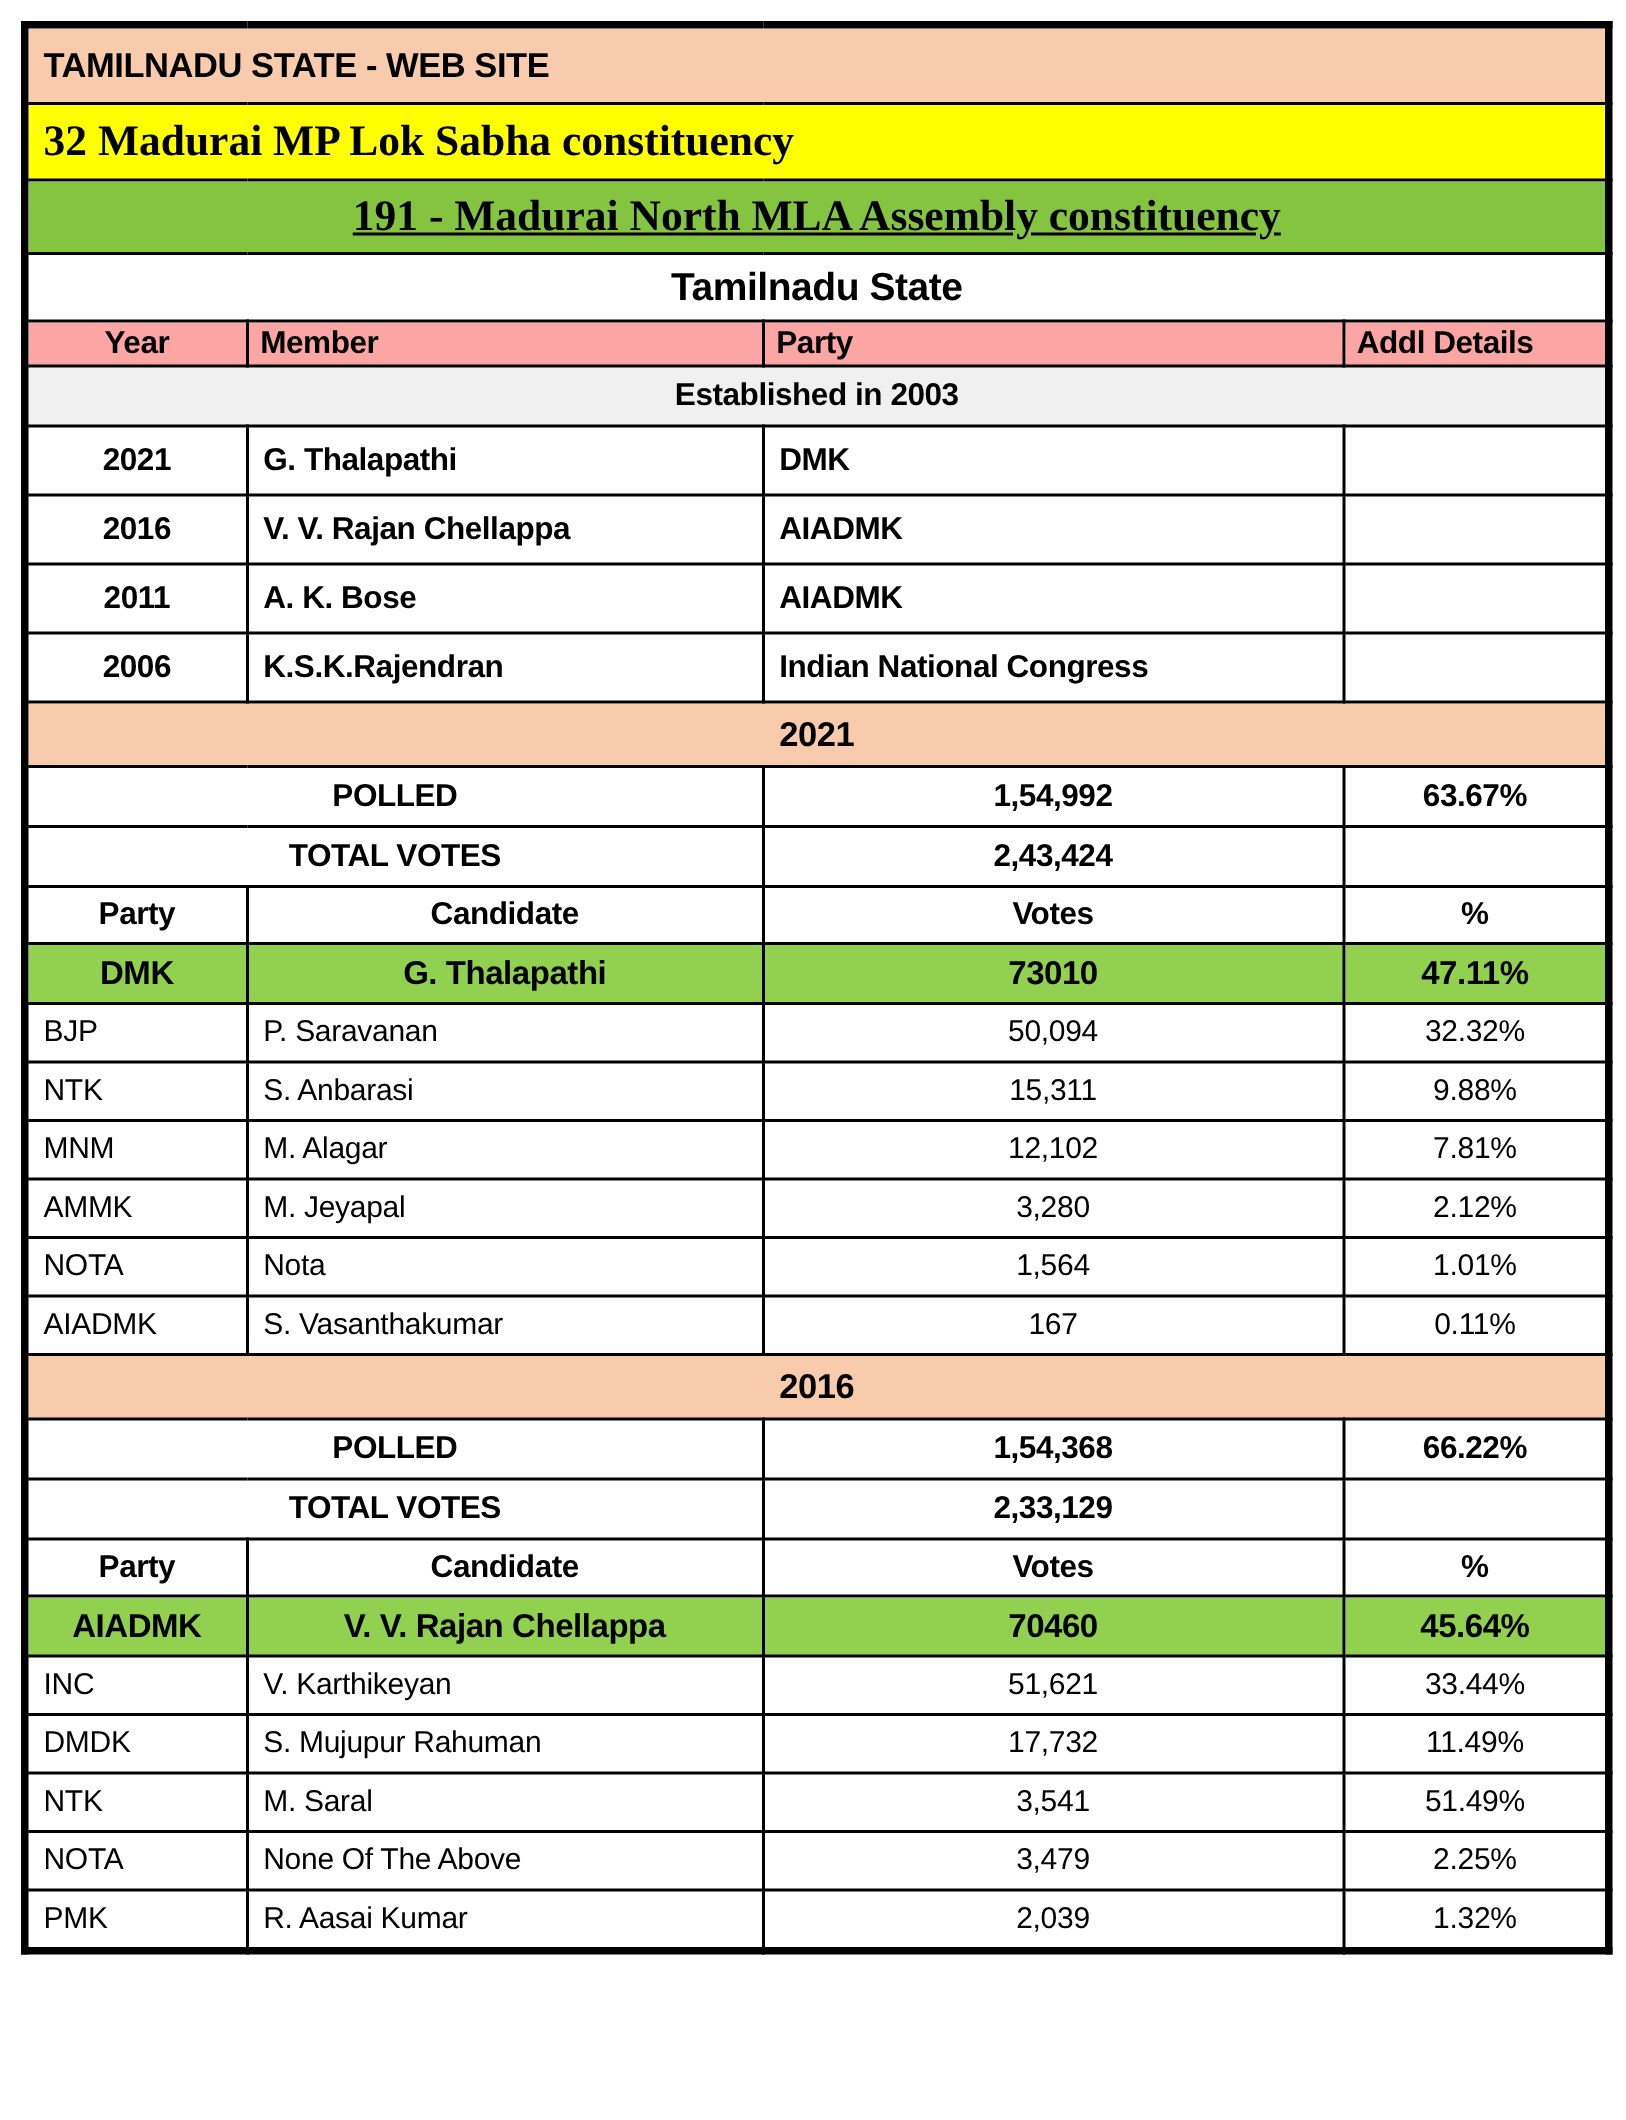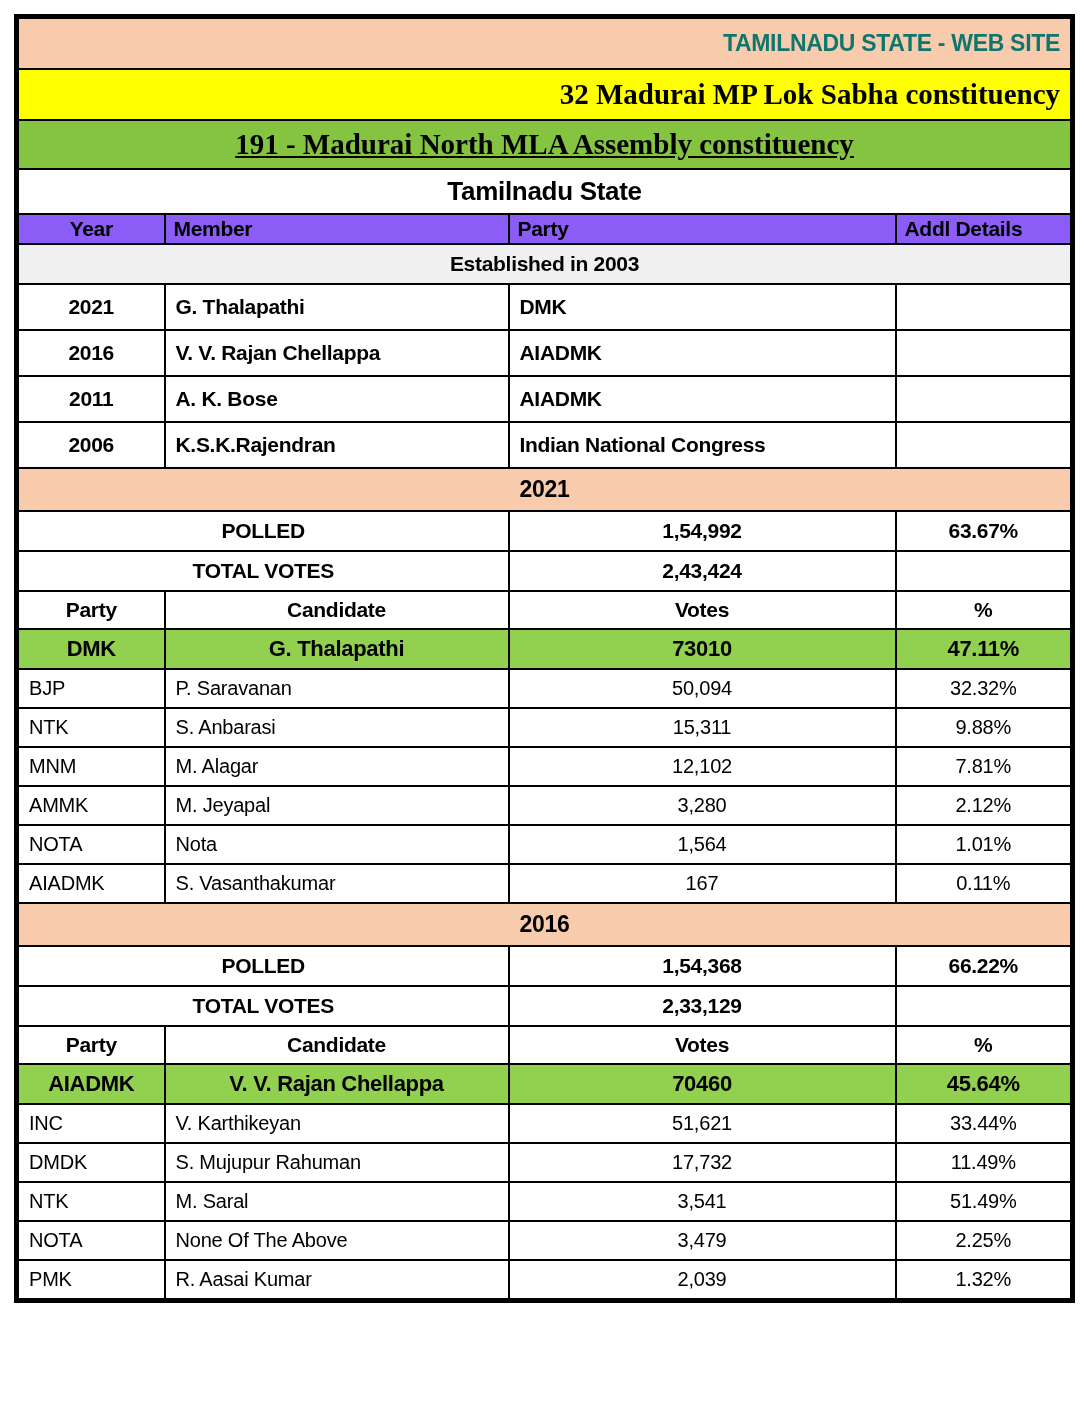--- a/index.html
+++ b/index.html
@@ -3,25 +3,25 @@
 <meta charset="utf-8">
 <style>
   html,body{margin:0;padding:0;background:#ffffff;}
   body{width:1084px;height:1413px;font-family:"Liberation Sans",sans-serif;color:#000;}
   .sheet{padding:14px 14px 0 14px;}
   table{border-collapse:collapse;table-layout:fixed;width:1056px;border:5px solid #000;}
   td{border:2px solid #000;padding:6px 10px;font-weight:bold;font-size:21px;letter-spacing:-0.3px;overflow:hidden;white-space:nowrap;vertical-align:middle;}
   .c-center{text-align:center;}
   .c-left{text-align:left;}
   
-  .r-title td{background:#F8CBAD;color:#0f766e;text-align:right;font-size:23px;padding:11px 10px;}
-  .r-mp td{background:#FFFF00;text-align:right;font-family:"Liberation Serif",serif;font-size:29px;letter-spacing:0;padding:8px 10px;}
+  .r-title td{background:#F8CBAD;color:#000000;text-align:left;font-size:23px;padding:11px 10px;}
+  .r-mp td{background:#FFFF00;text-align:left;font-family:"Liberation Serif",serif;font-size:29px;letter-spacing:0;padding:8px 10px;}
   .r-mla td{background:#85C441;text-align:center;font-family:"Liberation Serif",serif;font-size:29px;letter-spacing:0;padding:7px 10px;text-decoration:underline;}
   .r-state td{text-align:center;font-size:26px;padding:6px 10px;}
-  .r-cols td{background:#8b5cf6;font-size:21px;padding:2px 8px;}
+  .r-cols td{background:#fca5a5;font-size:21px;padding:2px 8px;}
   .r-est td{background:#F0F0F0;text-align:center;font-size:21px;padding:7px 10px;}
   .r-member td{font-size:21px;padding:10px 10px;}
   .r-banner td{background:#F8CBAD;text-align:center;font-size:23px;padding:7px 10px;}
   .r-polled td{text-align:center;font-size:21px;padding:7px 10px;}
   .r-header td{text-align:center;font-size:21px;padding:6px 10px;}
   .r-winner td{background:#92D050;text-align:center;font-size:22px;padding:6px 10px;}
   .r-cand td{font-weight:normal;font-size:20px;padding:7px 10px;letter-spacing:-0.2px;}
 </style>
 </head>
 <body>

